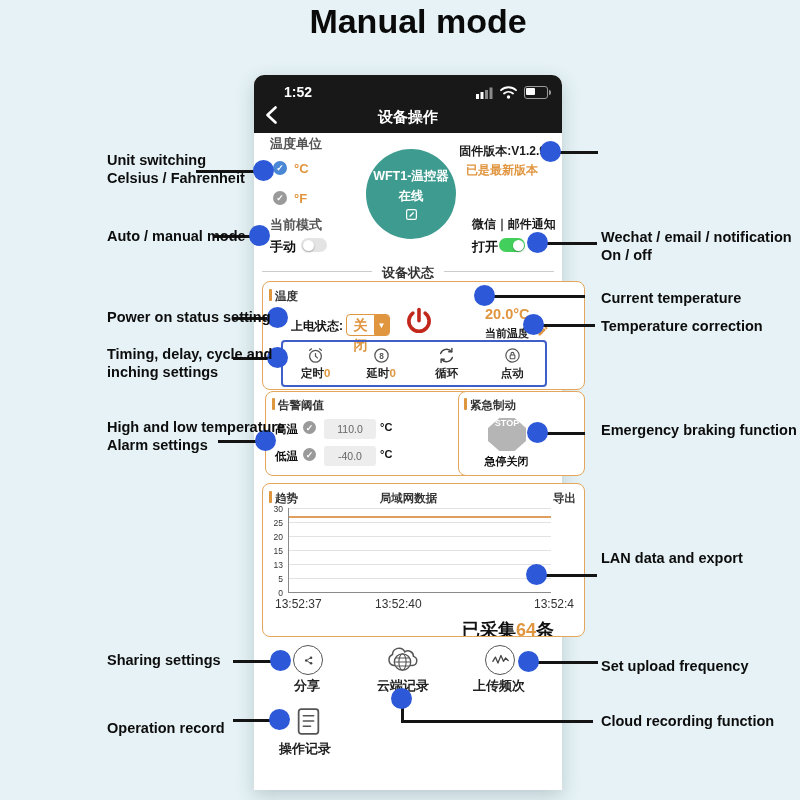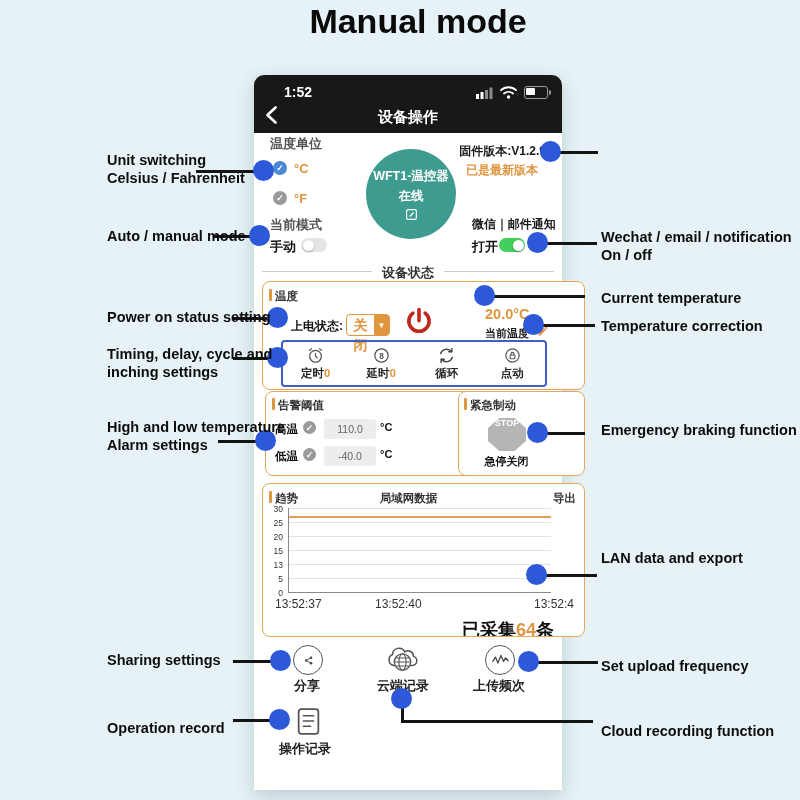--- a/index.html
+++ b/index.html
@@ -331,17 +331,17 @@
   </div>
   <div class="abs ann" style="left:601px;top:421px;">
     <div>Emergency braking function</div>
   </div>
   <div class="abs ann" style="left:601px;top:549px;">
     <div>LAN data and export</div>
   </div>
   <div class="abs ann" style="left:601px;top:657px;">
     <div>Set upload frequency</div>
   </div>
-  <div class="abs ann" style="left:601px;top:712px;margin-top:10px;">
+  <div class="abs ann" style="left:601px;top:712px;">
     <div>Cloud recording function</div>
   </div>
 
 </div>
 
 </body></html>

